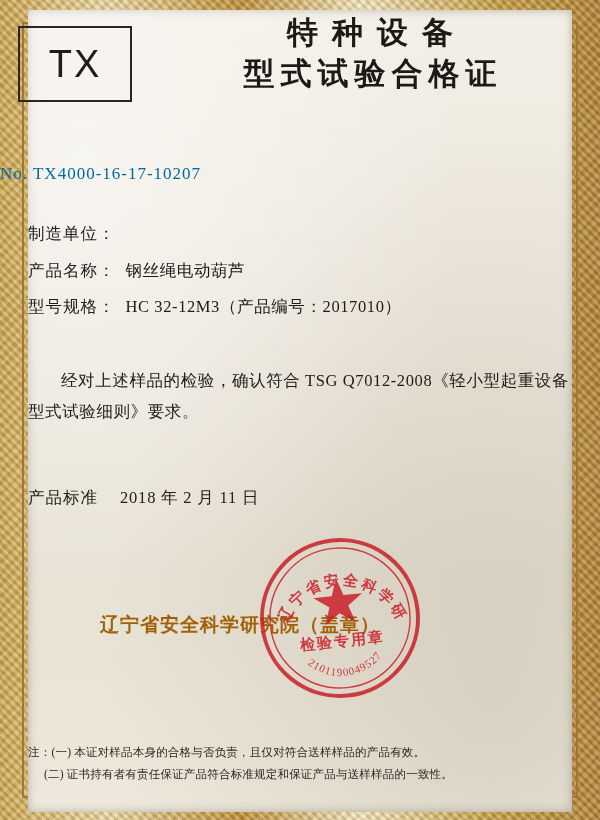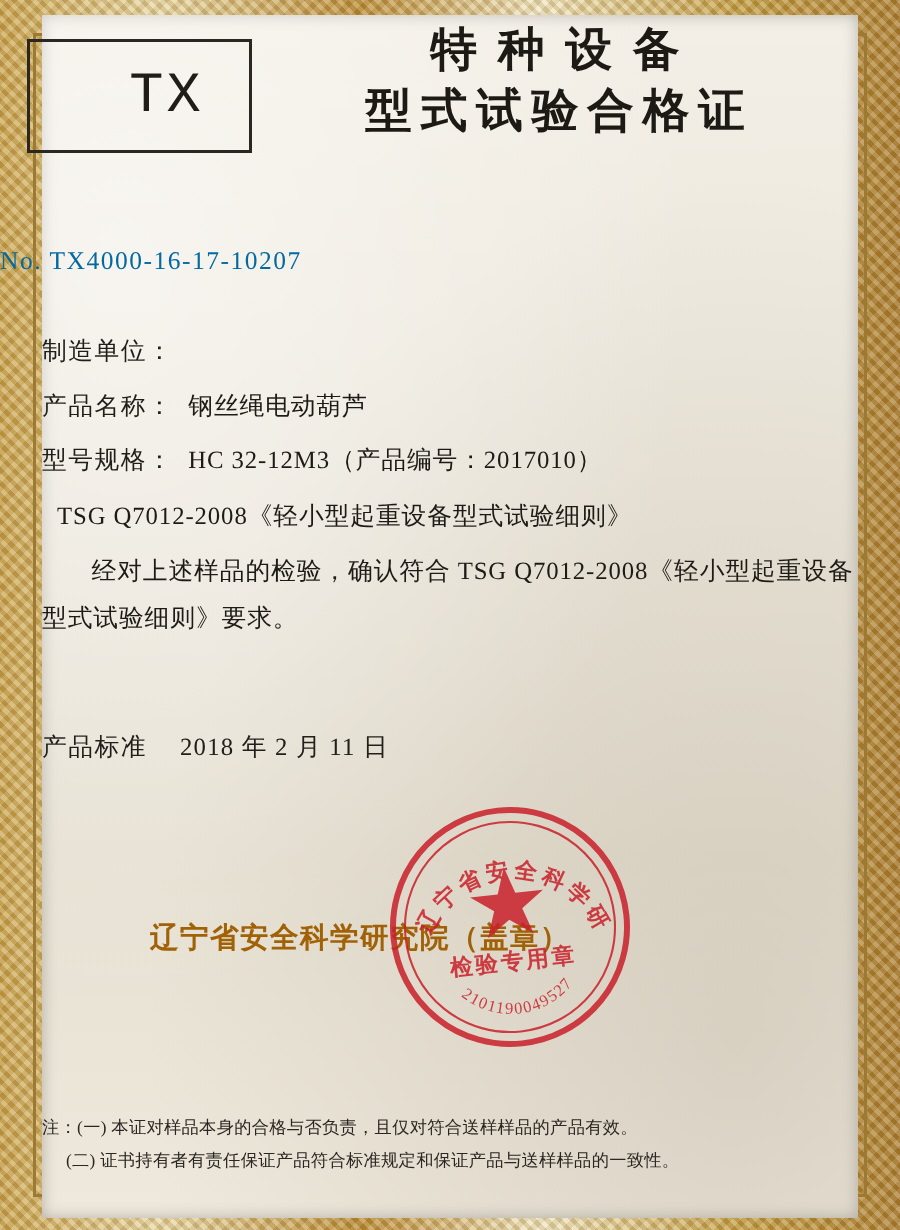--- a/index.html
+++ b/index.html
@@ -64,23 +64,22 @@
     left: 18px;
     top: 26px;
     width: 110px;
     height: 72px;
     border: 2px solid #2a2723;
     display: flex;
     align-items: center;
     justify-content: center;
     letter-spacing: 2px;
     font-size: 38px;
-    font-family: Liberation Mono, monospace;
+    font-family: Liberation Sans, sans-serif;
     color: #201d19;
-    padding-left: 36px;
   }
   .title-block {
     position: absolute;
     left: 150px;
     top: 14px;
     right: 10px;
     text-align: center;
   }
   .title-1 {
     font-size: 31px;
@@ -218,21 +217,20 @@
       </div>
       <div class="field-row">
         <span class="field-label">产品名称：</span>
         <span class="field-value">钢丝绳电动葫芦</span>
       </div>
       <div class="field-row">
         <span class="field-label">型号规格：</span>
         <span class="field-value">HC 32-12M3（产品编号：2017010）</span>
       </div>
       <div class="field-row">
-        <span class="field-value">TSG Q7012-2008《轻小型起重设备型式试验细则》</span>
       </div>
     </div>
 
     <div class="para">经对上述样品的检验，确认符合 TSG Q7012-2008《轻小型起重设备型式试验细则》要求。</div>
 
     <div class="issue-row">
       <span class="field-label">产品标准</span>
       <span class="issue-date">2018 年 2 月 11 日</span>
     </div>
 

